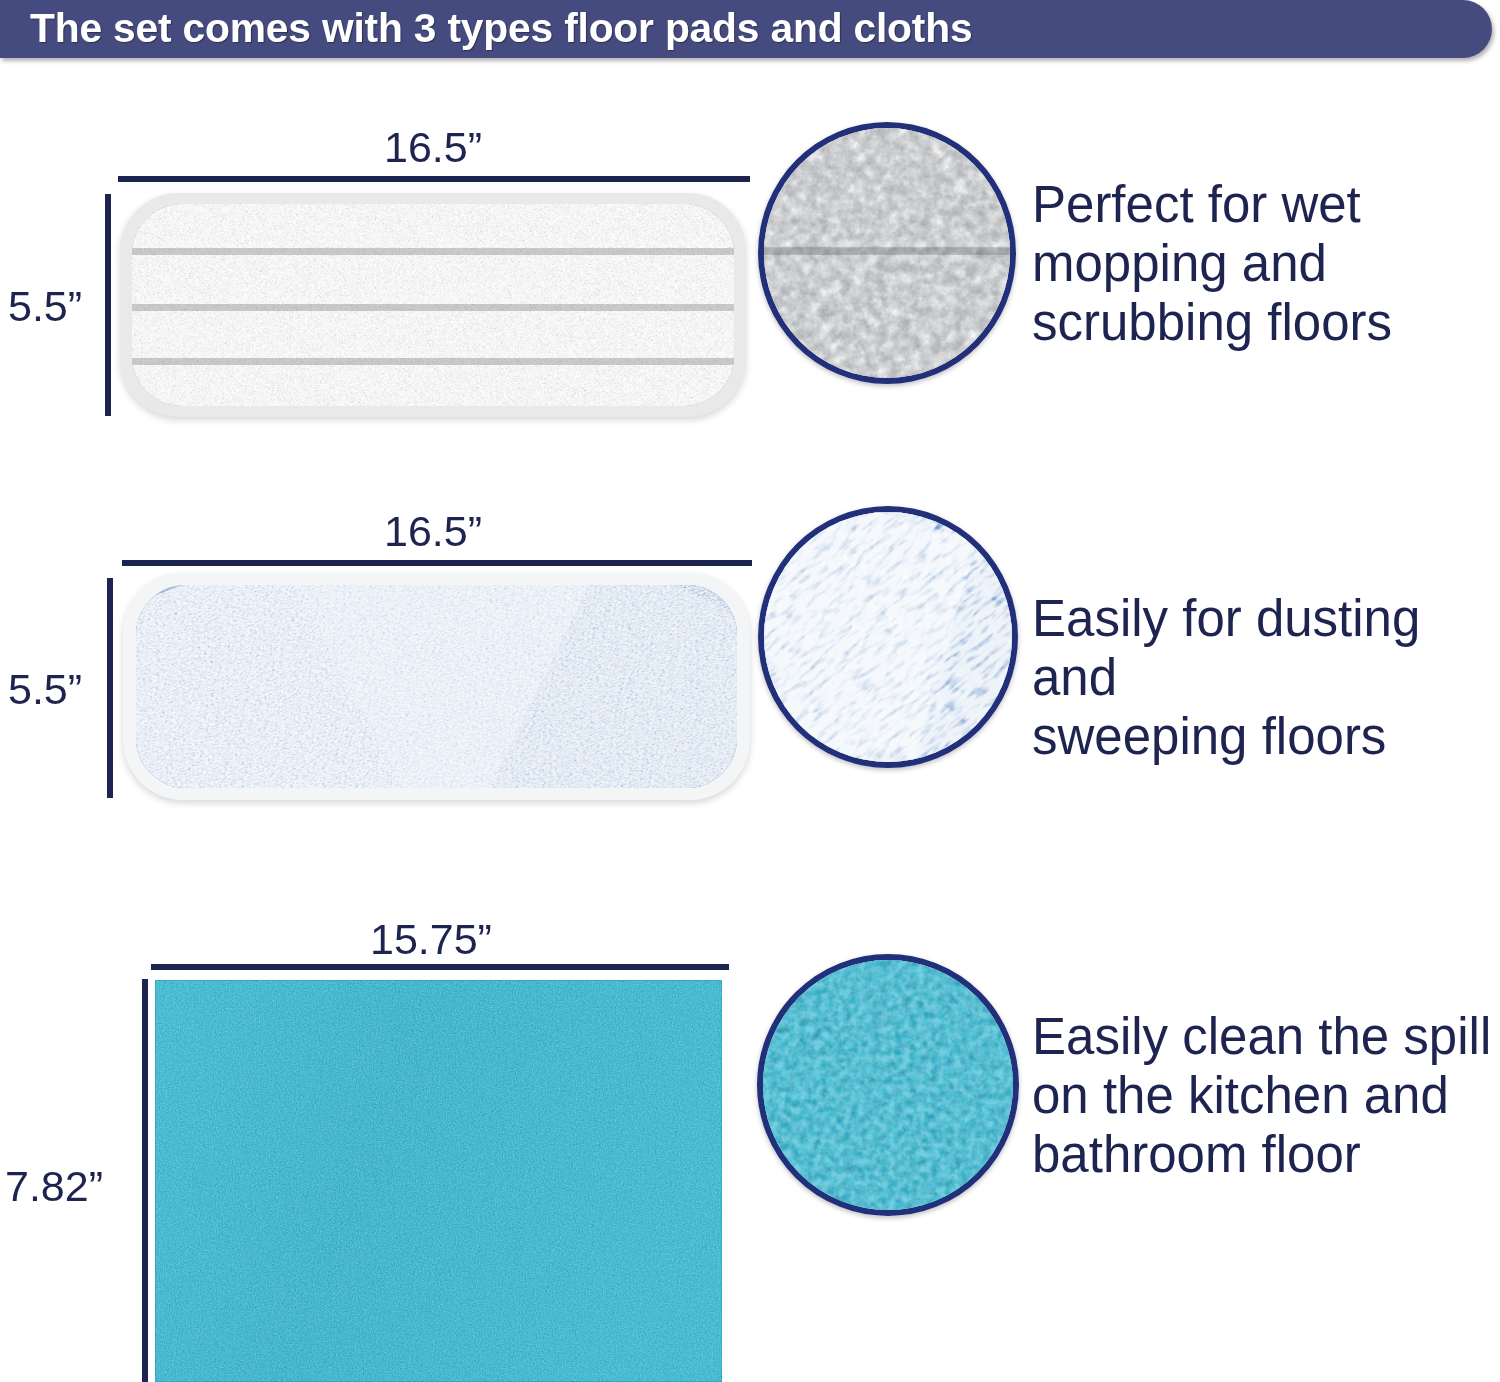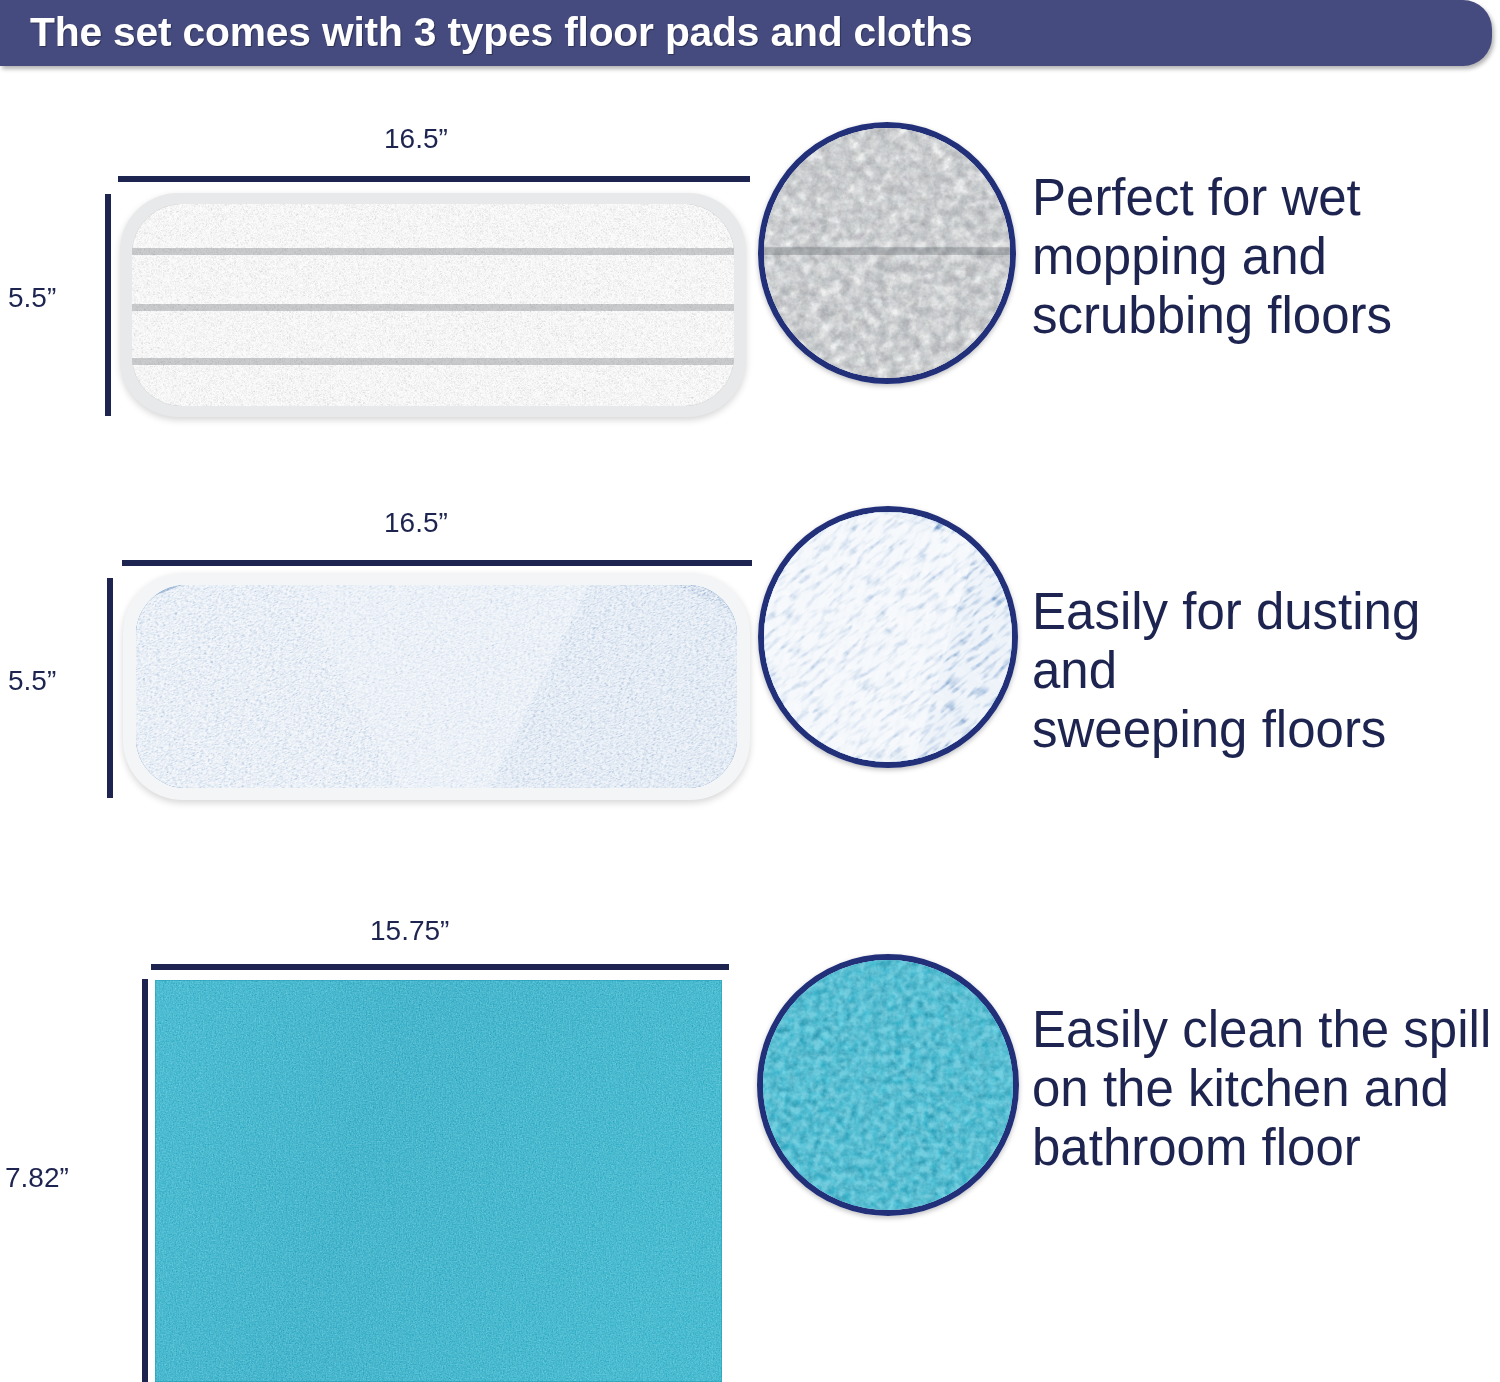--- a/index.html
+++ b/index.html
@@ -14,21 +14,21 @@
     overflow: hidden;
     font-family: "Liberation Sans", sans-serif;
   }
 
   
   .banner {
     position: absolute;
     left: 0;
     top: 0;
     width: 1492px;
-    height: 66px;
+    height: 58px;
     background: #454B7F;
     border-radius: 0 29px 29px 0;
     box-shadow: 2px 3px 4px rgba(0,0,0,0.30);
   }
   .banner-text {
     position: absolute;
     left: 30px;
     top: 50%;
     transform: translateY(-52%);
     color: #ffffff;
@@ -39,21 +39,21 @@
     white-space: nowrap;
     transform-origin: left center;
     text-shadow: 1px 1px 1px rgba(0,0,0,0.35);
   }
 
   
   .dim-label {
     position: absolute;
     color: #1E2450;
     font-family: "Liberation Sans", sans-serif;
-    font-size: 28px;
+    font-size: 43px;
     font-weight: normal;
     white-space: nowrap;
   }
   .dim-line-h {
     position: absolute;
     height: 6px;
     background: #1E2450;
   }
   .dim-line-v {
     position: absolute;
@@ -62,20 +62,21 @@
   }
 
   
   .caption {
     position: absolute;
     color: #1E2450;
     font-family: "Liberation Sans", sans-serif;
     font-size: 51px;
     line-height: 1.16;
     white-space: pre-line;
+    margin-top: 7px;
   }
 
   
   .circle {
     position: absolute;
     border-radius: 50%;
     border: 6px solid #22307A;
     overflow: hidden;
     box-sizing: border-box;
     box-shadow: 0 2px 5px rgba(0,0,0,0.25);

